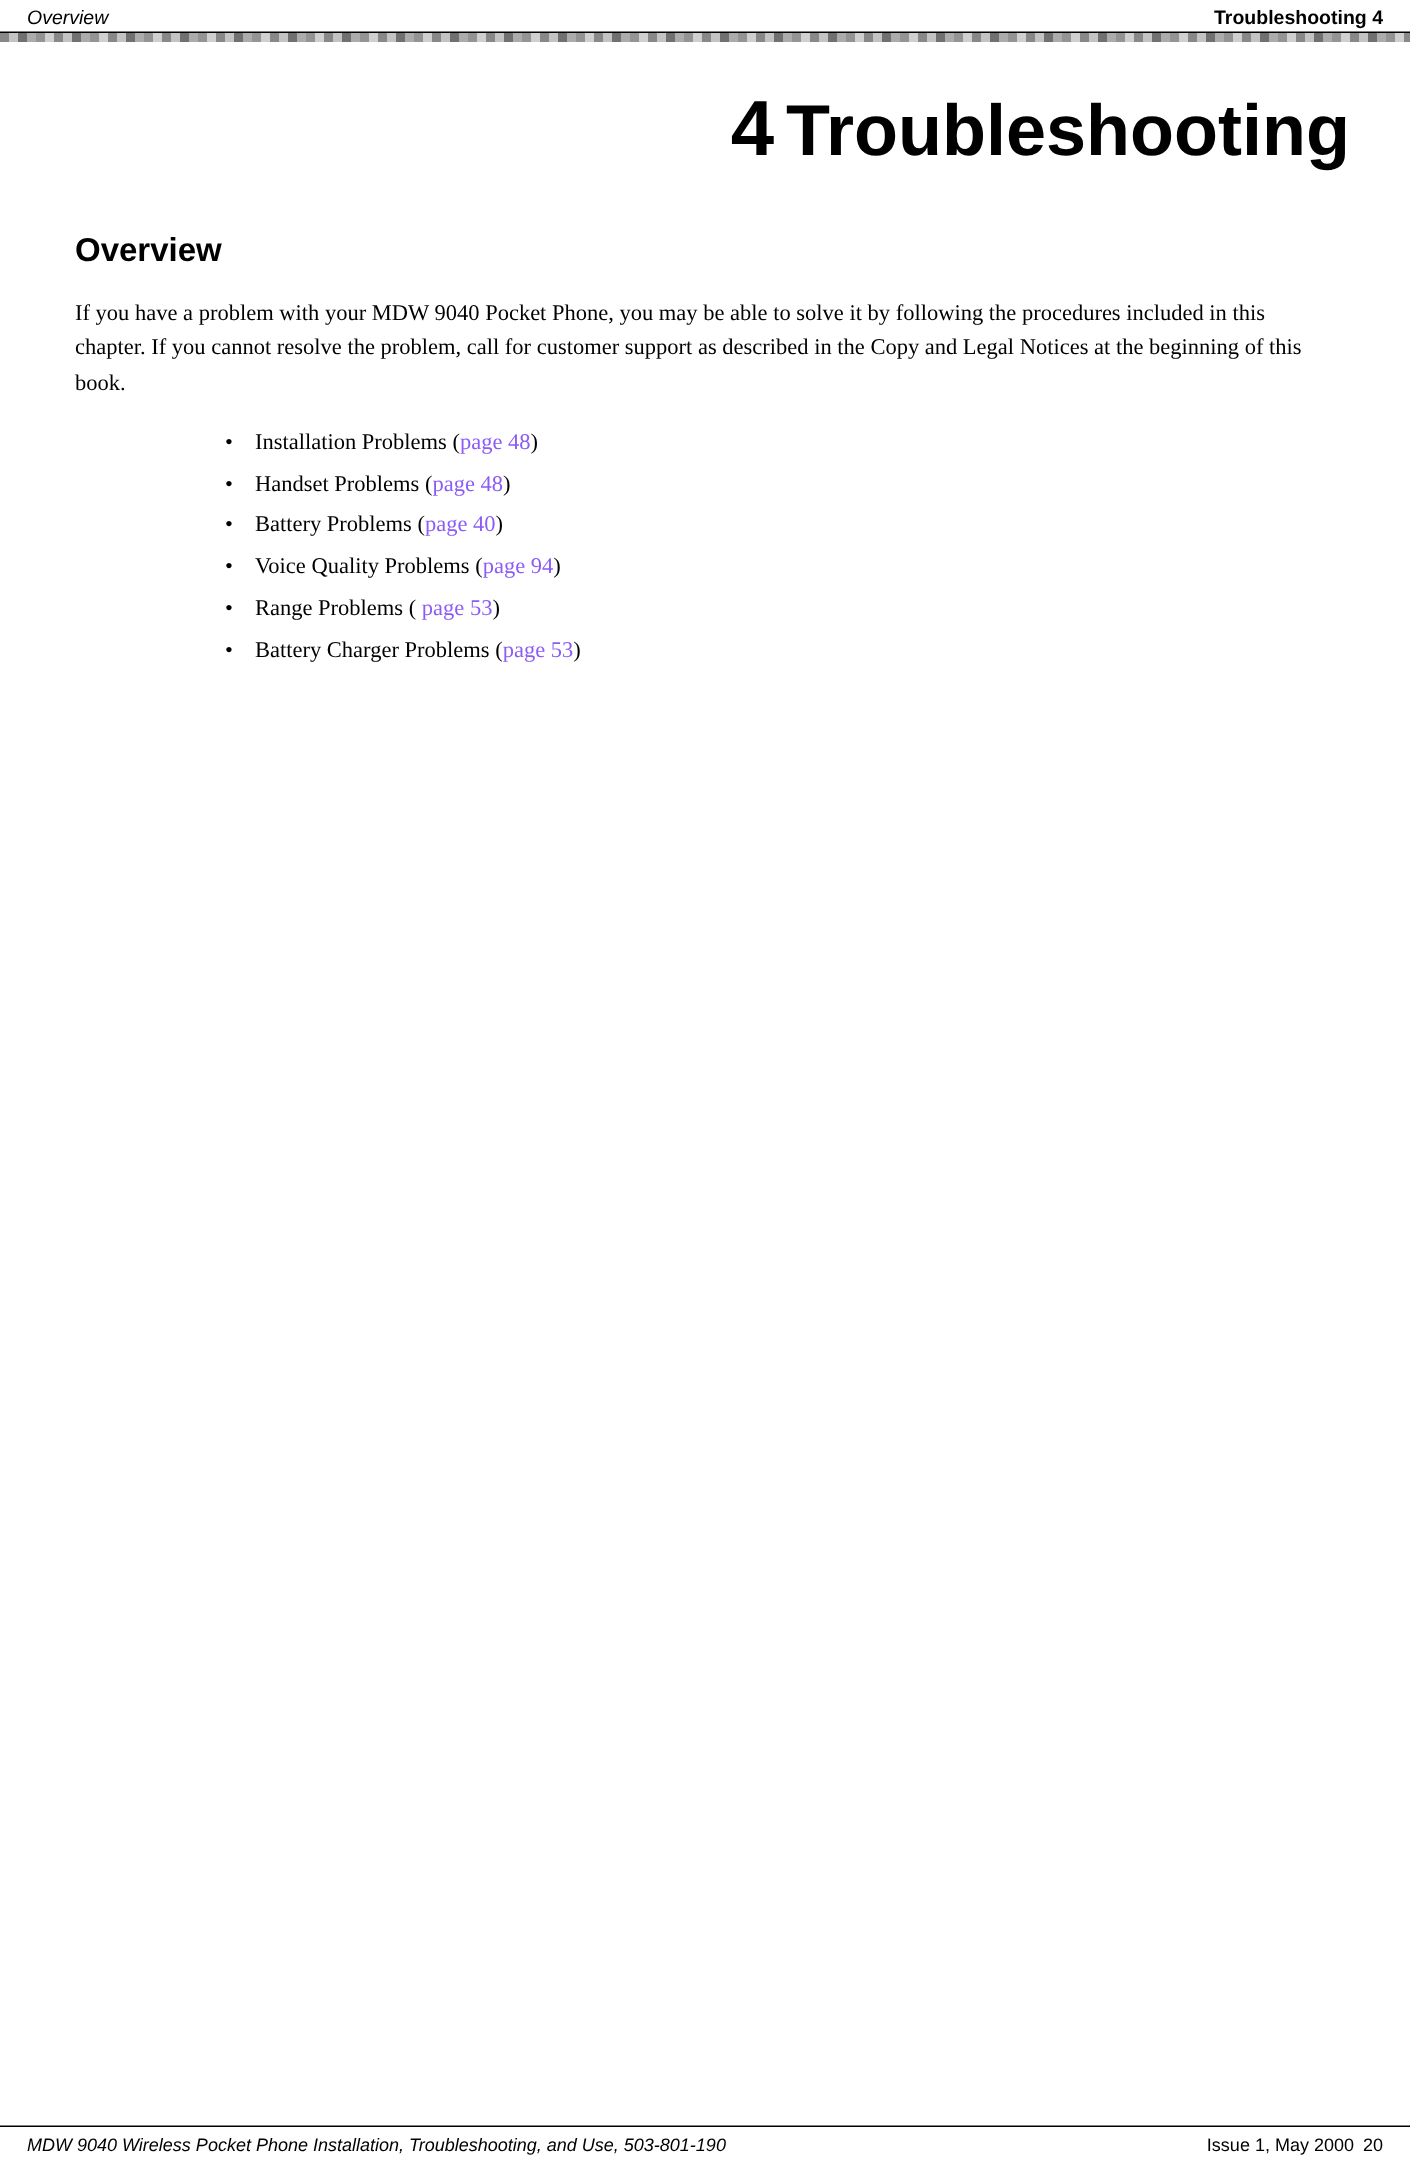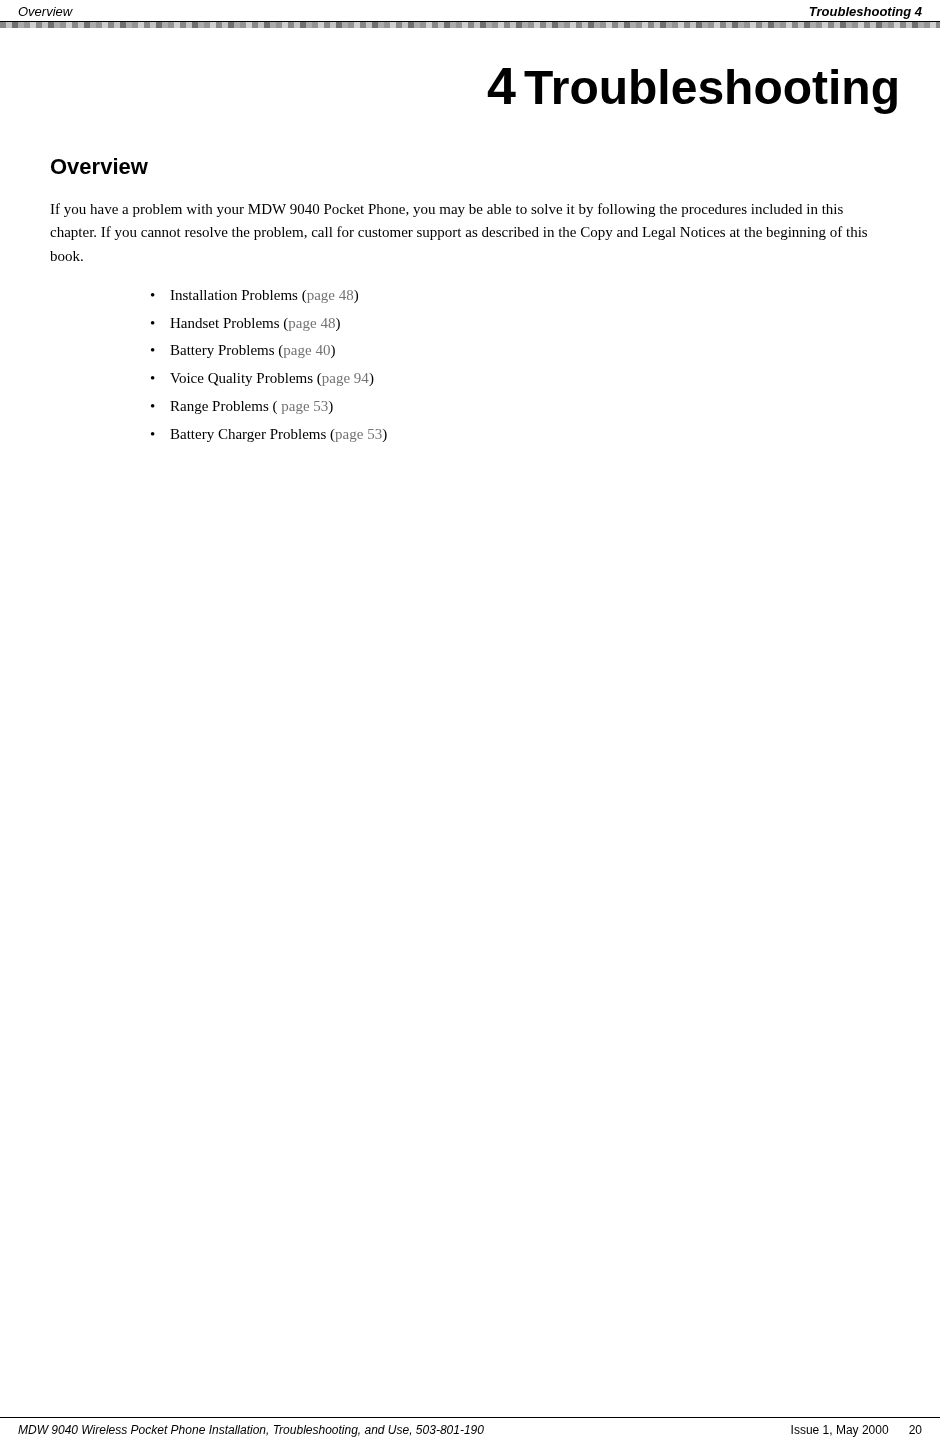--- a/index.html
+++ b/index.html
@@ -29,21 +29,20 @@
       font-family: Arial, Helvetica, sans-serif;
     }
 
     .header-left {
       font-weight: normal;
       font-style: italic;
     }
 
     .header-right {
       font-weight: bold;
-      font-style: italic;
     }
 
     
     .decorative-line {
       height: 6px;
       background: repeating-linear-gradient(
         90deg,
         #555 0px, #555 6px,
         #aaa 6px, #aaa 12px,
         #333 12px, #333 18px,
@@ -113,21 +112,21 @@
       position: relative;
     }
 
     .bullet-list li::before {
       content: "•";
       position: absolute;
       left: -20px;
     }
 
     .link-text {
-      color: #737373;
+      color: #8b5cf6;
     }
 
     
     .footer-bar {
       position: absolute;
       bottom: 3px;
       left: 0;
       right: 0;
       border-top: 1px solid #000;
       padding: 5px 18px;
@@ -137,21 +136,21 @@
       font-family: Arial, Helvetica, sans-serif;
       font-size: 12px;
     }
 
     .footer-left {
       font-style: italic;
     }
 
     .footer-right {
       display: flex;
-      gap: 20px;
+      gap: 6px;
     }
   </style>
 </head>
 <body>
 
 <div class="header-bar">
   <span class="header-left">Overview</span>
   <span class="header-right">Troubleshooting 4</span>
 </div>
 

